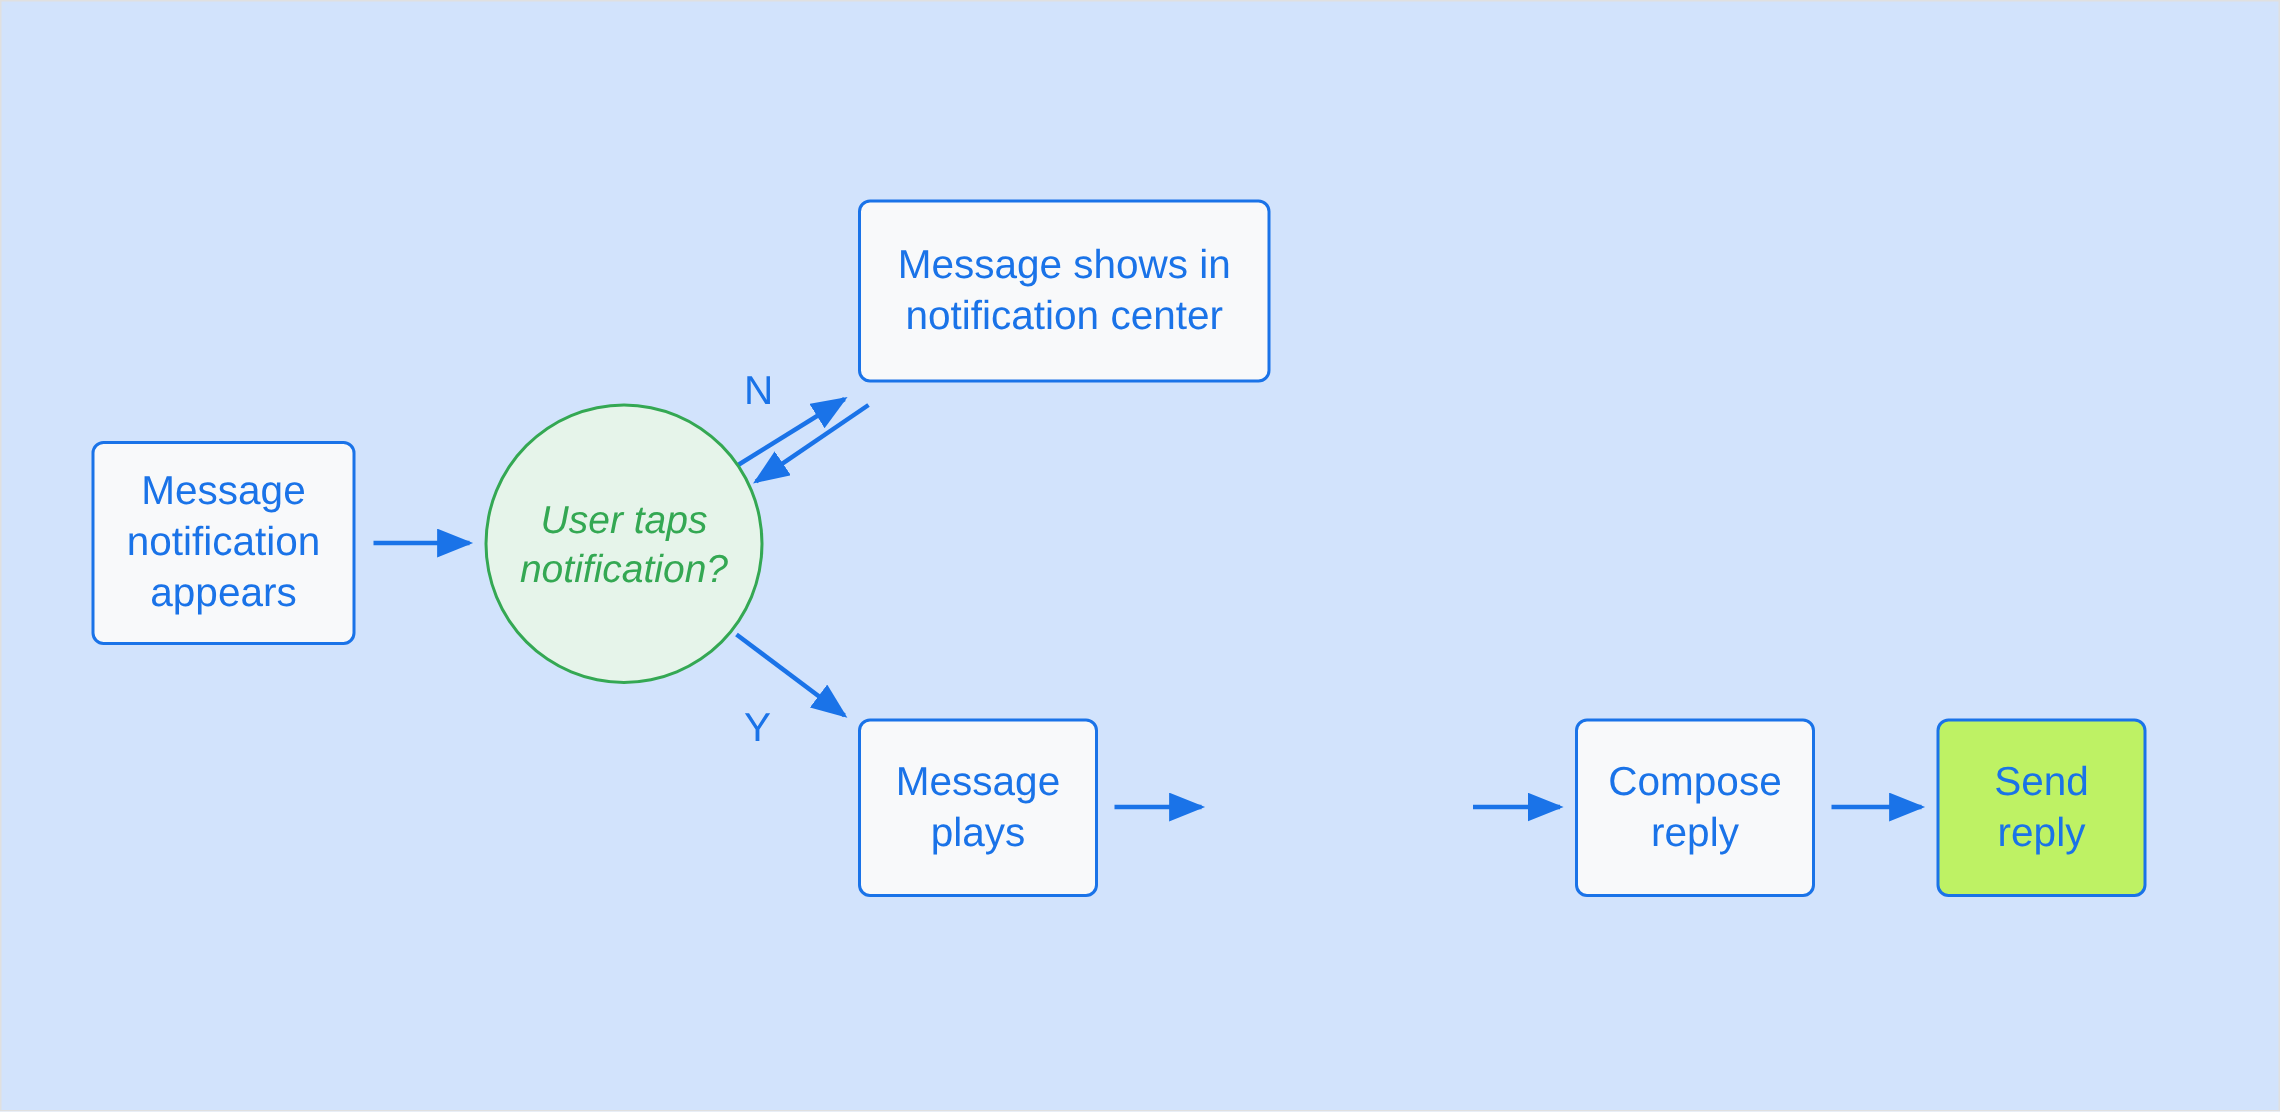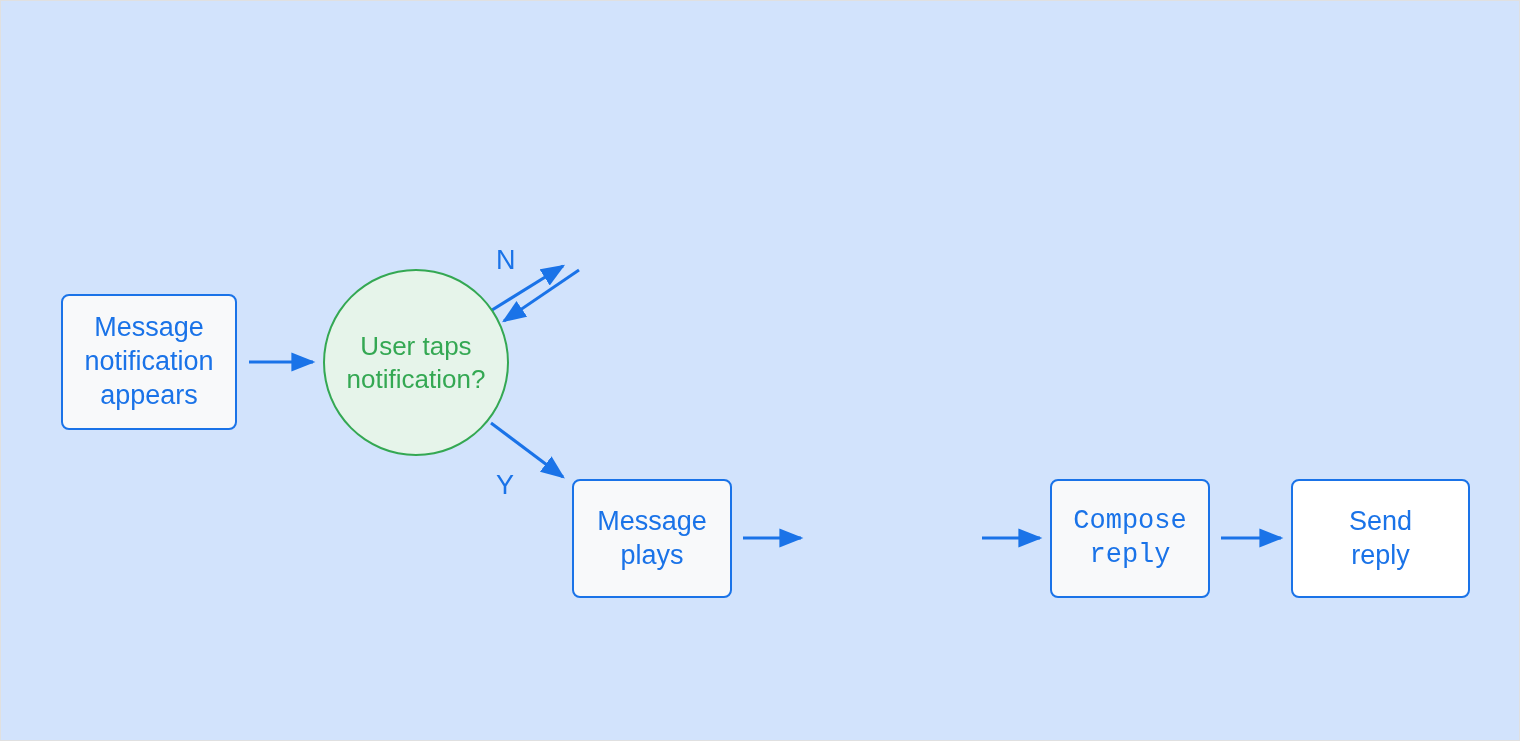--- a/index.html
+++ b/index.html
@@ -41,20 +41,21 @@
     border-radius: 8px;
     color: #1a73e8;
     font-size: 27px;
   }
   .node-circle {
     background: #e6f4ea;
     border: 2px solid #34a853;
     border-radius: 50%;
     color: #34a853;
     font-size: 26px;
+    font-style: italic;
   }
   .node-label {
     display: block;
     white-space: pre-line;
     padding: 0 8px;
   }
   .edge-label {
     position: absolute;
     color: #1a73e8;
     font-size: 27px;
@@ -92,33 +93,37 @@
     <span class="node-label">Message
 notification
 appears</span>
   </div>
 
   <div class="node node-circle" style="left: 322px; top: 268px; width: 186px; height: 187px; border-color: rgb(52, 168, 83); background: rgb(230, 244, 234); color: rgb(52, 168, 83);">
     <span class="node-label">User taps
 notification?</span>
   </div>
 
+  <div class="node node-rect" style="left: 571px; top: 132px; width: 275px; height: 122px; border-color: rgb(26, 115, 232); background: rgb(248, 249, 250); color: rgb(26, 115, 232);">
+    <span class="node-label">Message shows in
+notification center</span>
+  </div>
 
   <div class="node node-rect" style="left: 571px; top: 478px; width: 160px; height: 119px; border-color: rgb(26, 115, 232); background: rgb(248, 249, 250); color: rgb(26, 115, 232);">
     <span class="node-label">Message
 plays</span>
   </div>
 
 
-  <div class="node node-rect" style="left: 1049px; top: 478px; width: 160px; height: 119px; border-color: rgb(26, 115, 232); background: rgb(248, 249, 250); color: rgb(26, 115, 232); font-family: Liberation Mono, monospace;">
+  <div class="node node-rect" style="left: 1049px; top: 478px; width: 160px; height: 119px; border-color: rgb(26, 115, 232); background: rgb(248, 249, 250); color: rgb(26, 115, 232);">
     <span class="node-label">Compose
 reply</span>
   </div>
 
-  <div class="node node-rect" style="left: 1290px; top: 478px; width: 179px; height: 119px; border-color: rgb(26, 115, 232); background: #ffffff; color: rgb(26, 115, 232); text-align: center;">
+  <div class="node node-rect" style="left: 1290px; top: 478px; width: 140px; height: 119px; border-color: rgb(26, 115, 232); background: #bef264; color: rgb(26, 115, 232); text-align: center;">
     <span class="node-label">Send
 reply</span>
   </div>
 
   <div class="edge-label" style="left: 495px; top: 246px; color: rgb(26, 115, 232);">N</div>
 
   <div class="edge-label" style="left: 495px; top: 471px; color: rgb(26, 115, 232);">Y</div>
 
 </div>
 

